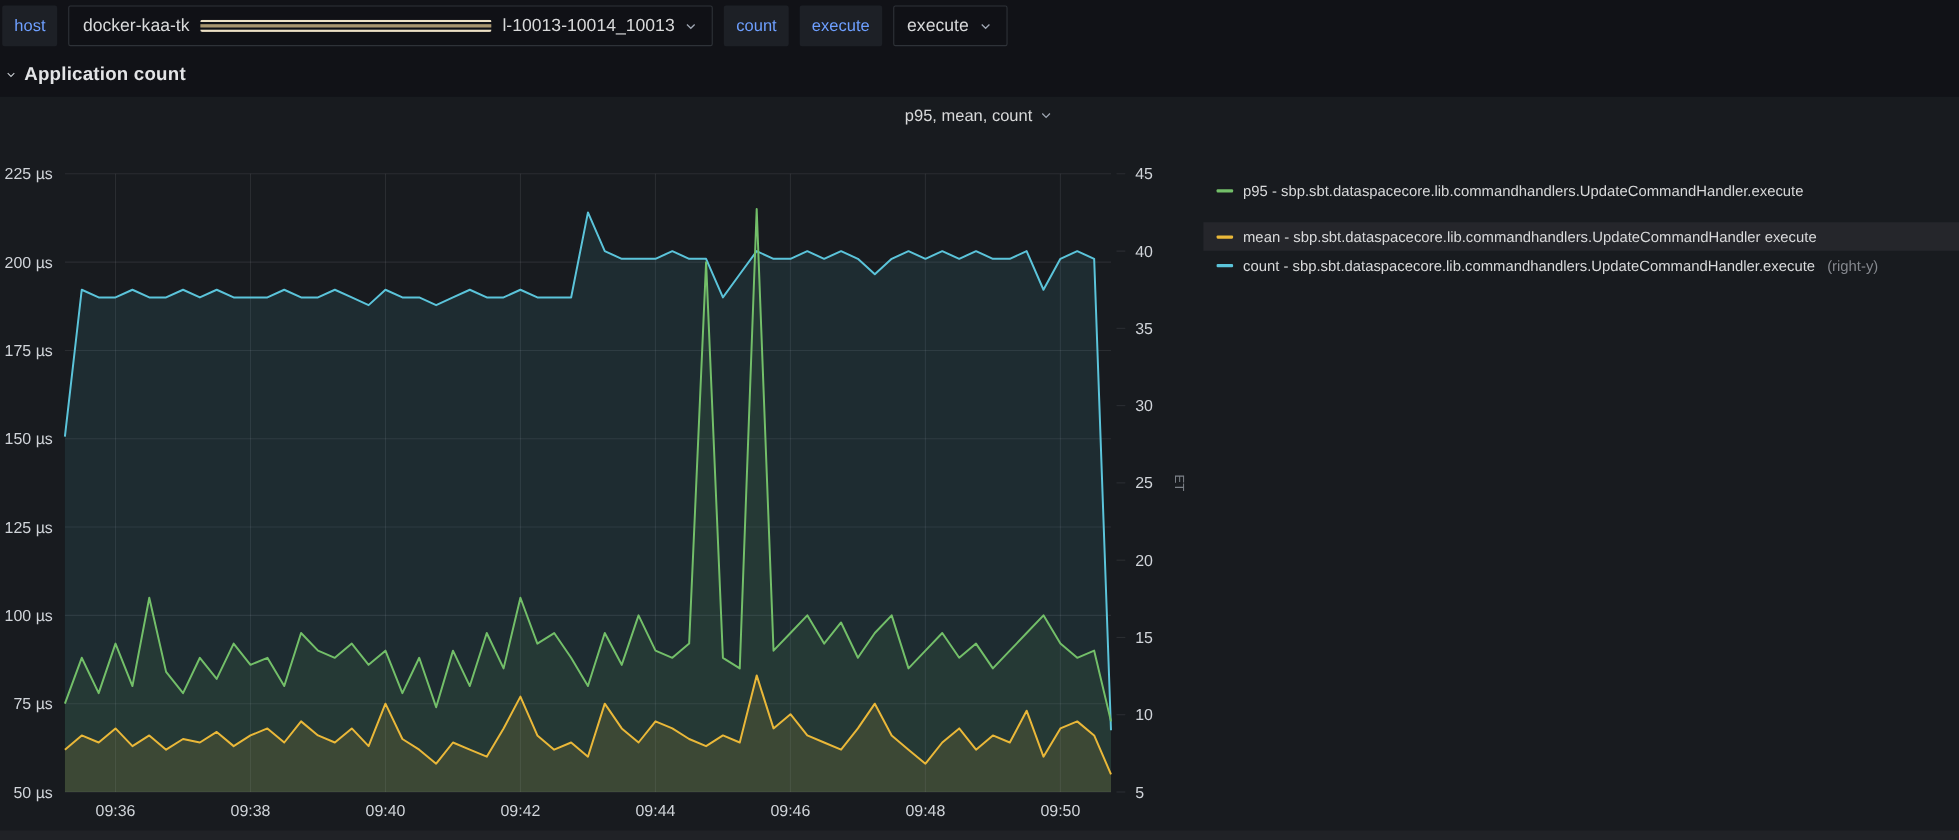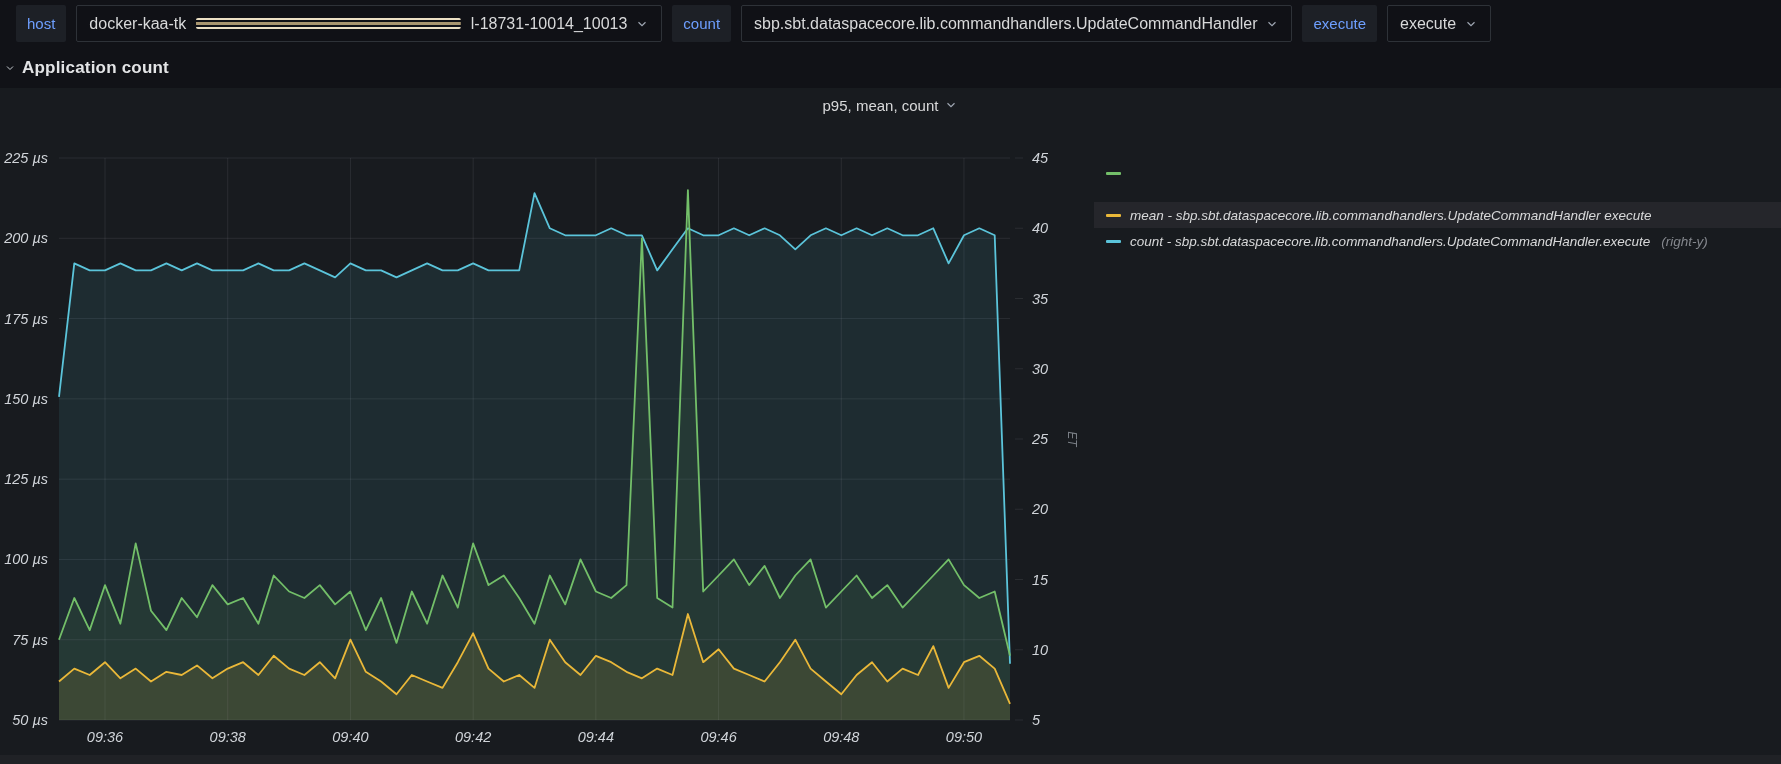--- a/index.html
+++ b/index.html
@@ -1,20 +1,20 @@
 <!DOCTYPE html>
 <html><head>
 <meta charset="utf-8">
 <style>
   * { margin:0; padding:0; box-sizing:border-box; }
   html,body { width:1781px; height:764px; overflow:hidden; background:#111217;
     font-family:"Liberation Sans", sans-serif; color:#d8d9da; }
 
   
-  .topbar { display:flex; align-items:center; gap:10px; padding:3px 0 0 16px; height:44px; }
+  .topbar { display:flex; align-items:center; gap:10px; padding:3px 0 0 2px; height:44px; }
   .var { display:flex; align-items:stretch; gap:10px; }
   .var-label { background:#1d2026; color:#6e9fff; font-size:15px; font-weight:500;
     display:flex; align-items:center; padding:0 11px; height:37px; border-radius:2px; }
   .var-value { display:flex; align-items:center; gap:8px; height:37px;
     background:#101116; border:1px solid #2e3238; border-radius:2px;
     padding:0 12px; font-size:16px; color:#d8d9da; cursor:pointer; white-space:nowrap; }
   .var-value.host { width:586px; }
   .redacted { display:inline-block; flex:1; height:11px; margin:0 2px; min-width:120px;
     background:
       linear-gradient(#ece0c4 0 0) top/100% 2px no-repeat,
@@ -25,21 +25,21 @@
 
   
   .section-header { display:flex; align-items:center; gap:6px; padding:14px 0 10px 4px; cursor:pointer; }
   .section-header .chev-sm { width:12px; height:12px; stroke:#c7ccd1; stroke-width:2; fill:none; }
   .section-title { font-size:17px; font-weight:700; color:#e3e4e6; letter-spacing:.2px; }
 
   
   .panel { background:#181b1f; height:668px; width:1781px; position:relative;text-align:right; }
   .panel-header { height:34px; display:flex; align-items:center; justify-content:center; gap:6px; cursor:pointer; }
   .panel-title { font-size:15px; font-weight:500; color:#d8d9da; }
-  .panel-body { display:flex;font-style:italic; }
+  .panel-body { display:flex; }
   .chart-svg { display:block; flex:none; }
 
   
   .legend { flex:1; margin-top:38px; padding-left:14px; display:flex; flex-direction:column; }
   .legend-row { display:flex; align-items:center; gap:9px; height:26px; padding-left:12px;
     font-size:13.5px; color:#d8d9da; cursor:pointer; }
   .legend-row.highlight { background:#25262b;margin-top:16px; }
   .legend-dash { width:15px; height:3px; border-radius:1px; flex:none; }
   .legend-suffix { color:#85888e; margin-left:2px; }
 
@@ -49,34 +49,28 @@
 </style>
 </head>
 <body>
 
 <div class="topbar">
   <div class="var">
     <div class="var-label">host</div>
     <div class="var-value host">
       <span>docker-kaa-tk</span>
       <span class="redacted"></span>
-      <span>l-18731-10014_10013</span>
+      <span>l-10013-10014_10013</span>
       <svg class="chev" viewBox="0 0 24 24">
           <polyline points="6 9 12 15 18 9"></polyline>
         </svg>
     </div>
   </div>
   <div class="var">
     <div class="var-label">count</div>
-    <div class="var-value">
-      <span>sbp.sbt.dataspacecore.lib.commandhandlers.UpdateCommandHandler</span>
-      <svg class="chev" viewBox="0 0 24 24">
-          <polyline points="6 9 12 15 18 9"></polyline>
-        </svg>
-    </div>
   </div>
   <div class="var">
     <div class="var-label">execute</div>
     <div class="var-value">
       <span>execute</span>
       <svg class="chev" viewBox="0 0 24 24">
           <polyline points="6 9 12 15 18 9"></polyline>
         </svg>
     </div>
   </div>
@@ -160,20 +154,21 @@
         <path d="M59.0,274.9L74.3,141.4L89.7,148.4L105.0,148.4L120.4,141.4L135.7,148.4L151.0,148.4L166.4,141.4L181.7,148.4L197.0,141.4L212.4,148.4L227.7,148.4L243.1,148.4L258.4,141.4L273.7,148.4L289.1,148.4L304.4,141.4L319.8,148.4L335.1,155.4L350.4,141.4L365.8,148.4L381.1,148.4L396.5,155.4L411.8,148.4L427.1,141.4L442.5,148.4L457.8,148.4L473.1,141.4L488.5,148.4L503.8,148.4L519.2,148.4L534.5,71.1L549.8,106.3L565.2,113.3L580.5,113.3L595.9,113.3L611.2,106.3L626.5,113.3L641.9,113.3L657.2,148.4L672.5,127.3L687.9,106.3L703.2,113.3L718.6,113.3L733.9,106.3L749.2,113.3L764.6,106.3L779.9,113.3L795.3,127.3L810.6,113.3L825.9,106.3L841.3,113.3L856.6,106.3L872.0,113.3L887.3,106.3L902.6,113.3L918.0,113.3L933.3,106.3L948.6,141.4L964.0,113.3L979.3,106.3L994.7,113.3L1010.0,541.8L1010,598L59,598Z" fill="#5bc4da" fill-opacity="0.1" stroke="none"></path>
         <path d="M59.0,517.7L74.3,476.0L89.7,508.1L105.0,463.1L120.4,501.7L135.7,421.4L151.0,488.8L166.4,508.1L181.7,476.0L197.0,495.2L212.4,463.1L227.7,482.4L243.1,476.0L258.4,501.7L273.7,453.5L289.1,469.5L304.4,476.0L319.8,463.1L335.1,482.4L350.4,469.5L365.8,508.1L381.1,476.0L396.5,520.9L411.8,469.5L427.1,501.7L442.5,453.5L457.8,485.6L473.1,421.4L488.5,463.1L503.8,453.5L519.2,476.0L534.5,501.7L549.8,453.5L565.2,482.4L580.5,437.4L595.9,469.5L611.2,476.0L626.5,463.1L641.9,116.3L657.2,476.0L672.5,485.6L687.9,68.1L703.2,469.5L718.6,453.5L733.9,437.4L749.2,463.1L764.6,443.9L779.9,476.0L795.3,453.5L810.6,437.4L825.9,485.6L841.3,469.5L856.6,453.5L872.0,476.0L887.3,463.1L902.6,485.6L918.0,469.5L933.3,453.5L948.6,437.4L964.0,463.1L979.3,476.0L994.7,469.5L1010.0,533.8L1010,598L59,598Z" fill="#73bf69" fill-opacity="0.09" stroke="none"></path>
         <path d="M59.0,559.5L74.3,546.6L89.7,553.0L105.0,540.2L120.4,556.3L135.7,546.6L151.0,559.5L166.4,549.8L181.7,553.0L197.0,543.4L212.4,556.3L227.7,546.6L243.1,540.2L258.4,553.0L273.7,533.8L289.1,546.6L304.4,553.0L319.8,540.2L335.1,556.3L350.4,517.7L365.8,549.8L381.1,559.5L396.5,572.3L411.8,553.0L427.1,559.5L442.5,565.9L457.8,540.2L473.1,511.3L488.5,546.6L503.8,559.5L519.2,553.0L534.5,565.9L549.8,517.7L565.2,540.2L580.5,553.0L595.9,533.8L611.2,540.2L626.5,549.8L641.9,556.3L657.2,546.6L672.5,553.0L687.9,492.0L703.2,540.2L718.6,527.3L733.9,546.6L749.2,553.0L764.6,559.5L779.9,540.2L795.3,517.7L810.6,546.6L825.9,559.5L841.3,572.3L856.6,553.0L872.0,540.2L887.3,559.5L902.6,546.6L918.0,553.0L933.3,524.1L948.6,565.9L964.0,540.2L979.3,533.8L994.7,546.6L1010.0,581.9L1010,598L59,598Z" fill="#eab839" fill-opacity="0.12" stroke="none"></path>
         <path d="M59.0,274.9L74.3,141.4L89.7,148.4L105.0,148.4L120.4,141.4L135.7,148.4L151.0,148.4L166.4,141.4L181.7,148.4L197.0,141.4L212.4,148.4L227.7,148.4L243.1,148.4L258.4,141.4L273.7,148.4L289.1,148.4L304.4,141.4L319.8,148.4L335.1,155.4L350.4,141.4L365.8,148.4L381.1,148.4L396.5,155.4L411.8,148.4L427.1,141.4L442.5,148.4L457.8,148.4L473.1,141.4L488.5,148.4L503.8,148.4L519.2,148.4L534.5,71.1L549.8,106.3L565.2,113.3L580.5,113.3L595.9,113.3L611.2,106.3L626.5,113.3L641.9,113.3L657.2,148.4L672.5,127.3L687.9,106.3L703.2,113.3L718.6,113.3L733.9,106.3L749.2,113.3L764.6,106.3L779.9,113.3L795.3,127.3L810.6,113.3L825.9,106.3L841.3,113.3L856.6,106.3L872.0,113.3L887.3,106.3L902.6,113.3L918.0,113.3L933.3,106.3L948.6,141.4L964.0,113.3L979.3,106.3L994.7,113.3L1010.0,541.8" fill="none" stroke="#5bc4da" stroke-width="1.8" stroke-linejoin="round"></path>
         <path d="M59.0,517.7L74.3,476.0L89.7,508.1L105.0,463.1L120.4,501.7L135.7,421.4L151.0,488.8L166.4,508.1L181.7,476.0L197.0,495.2L212.4,463.1L227.7,482.4L243.1,476.0L258.4,501.7L273.7,453.5L289.1,469.5L304.4,476.0L319.8,463.1L335.1,482.4L350.4,469.5L365.8,508.1L381.1,476.0L396.5,520.9L411.8,469.5L427.1,501.7L442.5,453.5L457.8,485.6L473.1,421.4L488.5,463.1L503.8,453.5L519.2,476.0L534.5,501.7L549.8,453.5L565.2,482.4L580.5,437.4L595.9,469.5L611.2,476.0L626.5,463.1L641.9,116.3L657.2,476.0L672.5,485.6L687.9,68.1L703.2,469.5L718.6,453.5L733.9,437.4L749.2,463.1L764.6,443.9L779.9,476.0L795.3,453.5L810.6,437.4L825.9,485.6L841.3,469.5L856.6,453.5L872.0,476.0L887.3,463.1L902.6,485.6L918.0,469.5L933.3,453.5L948.6,437.4L964.0,463.1L979.3,476.0L994.7,469.5L1010.0,533.8" fill="none" stroke="#73bf69" stroke-width="1.8" stroke-linejoin="round"></path>
         <path d="M59.0,559.5L74.3,546.6L89.7,553.0L105.0,540.2L120.4,556.3L135.7,546.6L151.0,559.5L166.4,549.8L181.7,553.0L197.0,543.4L212.4,556.3L227.7,546.6L243.1,540.2L258.4,553.0L273.7,533.8L289.1,546.6L304.4,553.0L319.8,540.2L335.1,556.3L350.4,517.7L365.8,549.8L381.1,559.5L396.5,572.3L411.8,553.0L427.1,559.5L442.5,565.9L457.8,540.2L473.1,511.3L488.5,546.6L503.8,559.5L519.2,553.0L534.5,565.9L549.8,517.7L565.2,540.2L580.5,553.0L595.9,533.8L611.2,540.2L626.5,549.8L641.9,556.3L657.2,546.6L672.5,553.0L687.9,492.0L703.2,540.2L718.6,527.3L733.9,546.6L749.2,553.0L764.6,559.5L779.9,540.2L795.3,517.7L810.6,546.6L825.9,559.5L841.3,572.3L856.6,553.0L872.0,540.2L887.3,559.5L902.6,546.6L918.0,553.0L933.3,524.1L948.6,565.9L964.0,540.2L979.3,533.8L994.7,546.6L1010.0,581.9" fill="none" stroke="#eab839" stroke-width="1.8" stroke-linejoin="round"></path>
       </svg>
     <div class="legend" id="legend">
         <div class="legend-row">
           <span class="legend-dash" style="background: rgb(115, 191, 105);"></span>
+          <span>p95 - sbp.sbt.dataspacecore.lib.commandhandlers.UpdateCommandHandler.execute</span>
         </div>
         <div class="legend-row highlight">
           <span class="legend-dash" style="background: rgb(234, 184, 57);"></span>
           <span>mean - sbp.sbt.dataspacecore.lib.commandhandlers.UpdateCommandHandler execute</span>
         </div>
         <div class="legend-row">
           <span class="legend-dash" style="background: rgb(91, 196, 218);"></span>
           <span>count - sbp.sbt.dataspacecore.lib.commandhandlers.UpdateCommandHandler.execute</span>
           <span class="legend-suffix">(right-y)</span>
         </div>

